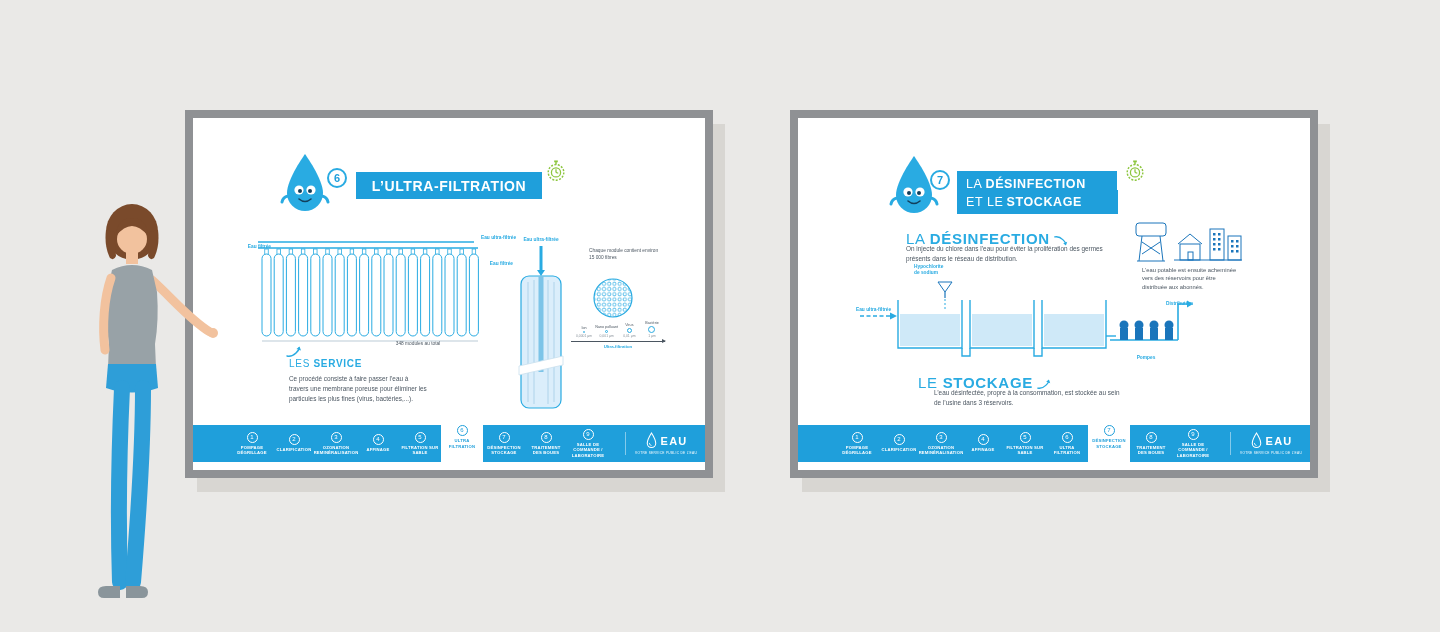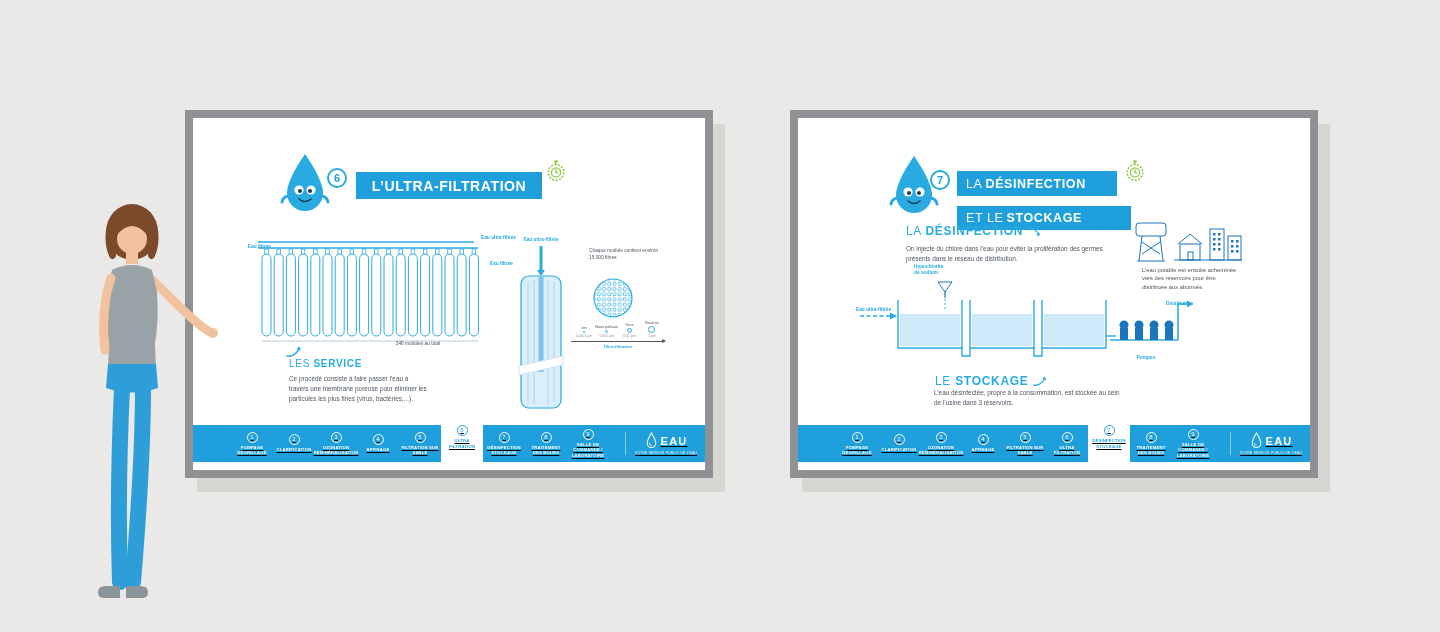--- a/index.html
+++ b/index.html
@@ -58,21 +58,21 @@
   .scale-line { margin-top:3px; height:0; border-top:1px solid #4b5661; position:relative; }
   .scale-line::after {
     content:''; position:absolute; right:-1px; top:-2.6px;
     border-left:4px solid #4b5661; border-top:2.2px solid transparent; border-bottom:2.2px solid transparent;
   }
   .scale-arrow-label { text-align:center; font-size:4.3px; color:#29abe2; font-weight:700; margin-top:1.5px; }
 
   
   .navbar {
     position:absolute; left:0; bottom:8px; width:512px; height:37px;
-    background:#1f9fdb; display:flex; padding-left:38px; align-items:stretch;text-decoration:underline;
+    background:#1f9fdb; display:flex; padding-left:38px; align-items:stretch;
   }
   .nav-item {
     width:42px; flex:0 0 auto; display:flex; flex-direction:column;
     align-items:center; justify-content:center; gap:2px; padding:0 2px;
   }
   .nav-num {
     width:11px; height:11px; border:1px solid #fff; border-radius:50%;
     color:#fff; font-size:6px; line-height:9.5px; text-align:center; flex:0 0 auto;
   }
   .nav-label {
@@ -280,35 +280,35 @@
       <circle cx="21" cy="39" r="2" fill="#123f5c"></circle>
         <circle cx="31" cy="39" r="2" fill="#123f5c"></circle>
       <path d="M20 47 Q26 52 32 47" stroke="#123f5c" stroke-width="1.6" fill="none" stroke-linecap="round"></path>
     </svg>
     <div class="badge" style="left:132px;top:52px">7</div>
 
     <div class="banner leftalign" style="left:159px;top:53px;width:160px;height:25px;font-size:12.5px">
       <span class="tl">LA </span>
         <span class="tb">DÉSINFECTION</span>
     </div>
-    <div class="banner leftalign" style="left:159px;top:88px;width:174px;height:24px;font-size:12.5px">
+    <div class="banner leftalign" style="left:159px;top:72px;width:161px;height:24px;font-size:12.5px">
       <span class="tl">ET LE </span>
         <span class="tb">STOCKAGE</span>
     </div>
 
     <svg class="abs" style="left:326px;top:42px;width:22px;height:22px" viewBox="0 0 24 24">
       <line x1="10" y1="1.5" x2="14" y2="1.5" stroke="#8dc63f" stroke-width="2"></line>
       <line x1="12" y1="2" x2="12" y2="5" stroke="#8dc63f" stroke-width="1.6"></line>
       <circle cx="12" cy="13.5" r="8.5" fill="none" stroke="#8dc63f" stroke-width="1.6" stroke-dasharray="2.2 1.6"></circle>
       <circle cx="12" cy="13.5" r="5" fill="none" stroke="#8dc63f" stroke-width="1.4"></circle>
       <line x1="12" y1="13.5" x2="12" y2="10" stroke="#8dc63f" stroke-width="1.4"></line>
       <line x1="12" y1="13.5" x2="14.5" y2="14.5" stroke="#8dc63f" stroke-width="1.2"></line>
     </svg>
 
-    <div class="sec-heading" style="left:108px;top:106px;font-size:12px">
+    <div class="sec-heading" style="left:108px;top:112px;font-size:15px">
       <span class="pre">LA </span><span class="main">DÉSINFECTION</span><svg class="curl" style="width:16px;height:11px" viewBox="0 0 18 12">
           <path d="M2 2 Q7 1 11 5 T14 10" fill="none" stroke="#29abe2" stroke-width="1.5" stroke-linecap="round"></path>
           <polygon points="14.5,11.5 11.5,9 16,7.5" fill="#29abe2"></polygon>
         </svg>
     </div>
     <div class="body-text" style="left:108px;top:126px;width:208px">On injecte du chlore dans l’eau pour éviter la prolifération des germes présents dans le réseau de distribution.</div>
 
     <div class="dlabel" style="left:116px;top:146px;width:32px">Hypochlorite de sodium</div>
     <div class="dlabel" style="left:58px;top:189px;width:44px">Eau ultra-filtrée</div>
     <div class="dlabel" style="left:368px;top:183px;width:40px">Distribution</div>
@@ -380,21 +380,21 @@
         <rect x="97" y="20" width="2.5" height="2.5"></rect>
           <rect x="102" y="20" width="2.5" height="2.5"></rect>
         <rect x="97" y="25" width="2.5" height="2.5"></rect>
           <rect x="102" y="25" width="2.5" height="2.5"></rect>
         <rect x="97" y="30" width="2.5" height="2.5"></rect>
           <rect x="102" y="30" width="2.5" height="2.5"></rect>
       </g>
     </svg>
     <div class="dnote" style="left:344px;top:148px;width:100px;font-size:5.8px">L’eau potable est ensuite acheminée vers des réservoirs pour être distribuée aux abonnés.</div>
 
-    <div class="sec-heading" style="left:137px;top:256px;font-size:12px">
+    <div class="sec-heading" style="left:120px;top:256px;font-size:15px">
       <span class="pre">LE </span><span class="main">STOCKAGE</span><svg class="curl" style="width:16px;height:11px" viewBox="0 0 18 12">
           <path d="M2 10 Q7 11 11 7 T14 2" fill="none" stroke="#29abe2" stroke-width="1.5" stroke-linecap="round"></path>
           <polygon points="14.5,0.5 11.5,3 16,4.5" fill="#29abe2"></polygon>
         </svg>
     </div>
     <div class="body-text" style="left:136px;top:270px;width:190px">L’eau désinfectée, propre à la consommation, est stockée au sein de l’usine dans 3 réservoirs.</div>
 
     <div class="navbar">
       <div class="nav-item">
           <div class="nav-num">1</div>

